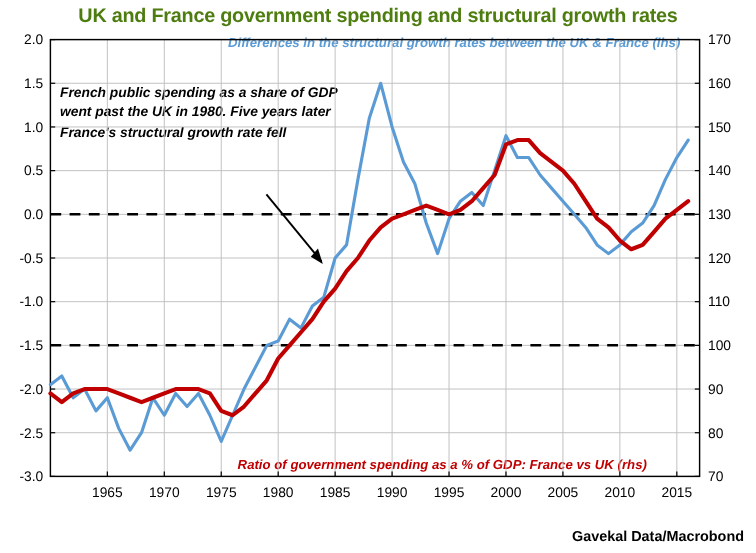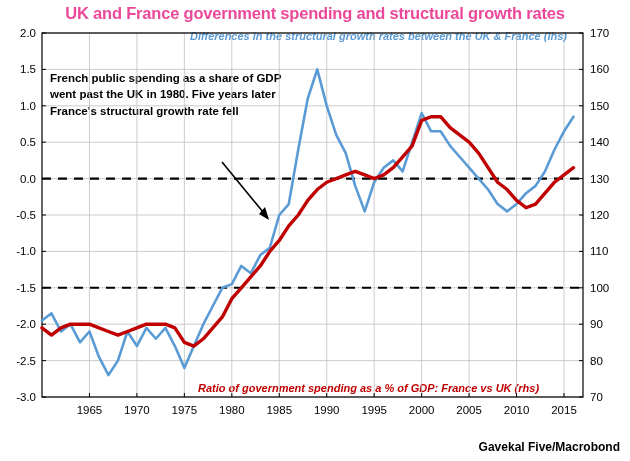--- a/index.html
+++ b/index.html
@@ -18,30 +18,31 @@
     background: #ffffff;
   }
   #chart-title {
     position: absolute;
     left: 0;
     top: 4px;
     width: 630px;
     text-align: center;
     font-size: 16.5px;
     font-weight: bold;
-    color: #ec4899;
+    color: #4d7c0f;
     letter-spacing: -0.2px;
   }
   #plot-svg {
     position: absolute;
     left: 0;
     top: 0;
   }
   .ann-box {
     position: absolute;
+    font-style: italic;
     font-weight: bold;
     font-size: 11.5px;
     color: #000000;
     line-height: 1.42;
   }
   #ann-blue {
     position: absolute;
     left: 190px;
     top: 30px;
     font-style: italic;
@@ -191,14 +192,14 @@
     <g id="series-group">
         <path d="M42.00,320.56 L51.49,313.28 L60.98,331.48 L70.47,324.20 L79.96,342.40 L89.46,331.48 L98.95,356.96 L108.44,375.16 L117.93,360.60 L127.42,331.48 L136.91,346.04 L146.40,327.84 L155.89,338.76 L165.39,327.84 L174.88,346.04 L184.37,367.88 L193.86,346.04 L203.35,324.20 L212.84,306.00 L222.33,287.80 L231.82,284.16 L241.32,265.96 L250.81,273.24 L260.30,255.04 L269.79,247.76 L279.28,215.00 L288.77,204.08 L298.26,149.48 L307.75,98.52 L317.25,69.40 L326.74,105.80 L336.23,134.92 L345.72,153.12 L355.21,185.88 L364.70,211.36 L374.19,182.24 L383.68,167.68 L393.18,160.40 L402.67,171.32 L412.16,142.20 L421.65,113.08 L431.14,131.28 L440.63,131.28 L450.12,145.84 L459.61,156.76 L469.11,167.68 L478.60,178.60 L488.09,189.52 L497.58,204.08 L507.07,211.36 L516.56,204.08 L526.05,193.16 L535.54,185.88 L545.04,171.32 L554.53,149.48 L564.02,131.28 L573.51,116.72" fill="none" stroke="#5b9bd5" stroke-width="2.6" stroke-linejoin="round" stroke-linecap="round"></path>
         <path d="M42.00,327.84 L51.49,335.12 L60.98,327.84 L70.47,324.20 L79.96,324.20 L89.46,324.20 L98.95,327.84 L108.44,331.48 L117.93,335.12 L127.42,331.48 L136.91,327.84 L146.40,324.20 L155.89,324.20 L165.39,324.20 L174.88,327.84 L184.37,342.40 L193.86,346.04 L203.35,338.76 L212.84,327.84 L222.33,316.92 L231.82,298.72 L241.32,287.80 L250.81,276.88 L260.30,265.96 L269.79,251.40 L279.28,240.48 L288.77,225.92 L298.26,215.00 L307.75,200.44 L317.25,189.52 L326.74,182.24 L336.23,178.60 L345.72,174.96 L355.21,171.32 L364.70,174.96 L374.19,178.60 L383.68,174.96 L393.18,167.68 L402.67,156.76 L412.16,145.84 L421.65,120.36 L431.14,116.72 L440.63,116.72 L450.12,127.64 L459.61,134.92 L469.11,142.20 L478.60,153.12 L488.09,167.68 L497.58,182.24 L507.07,189.52 L516.56,200.44 L526.05,207.72 L535.54,204.08 L545.04,193.16 L554.53,182.24 L564.02,174.96 L573.51,167.68" fill="none" stroke="#c00000" stroke-width="3.4" stroke-linejoin="round" stroke-linecap="round"></path>
       </g>
     <g id="arrow-group">
         <line x1="222" y1="162" x2="268" y2="218" stroke="#000" stroke-width="1.6"></line>
         <polygon points="269,220 259,214 265,207" fill="#000"></polygon>
       </g>
   </svg>
 
-  <div id="source">Gavekal Five/Macrobond</div>
+  <div id="source">Gavekal Data/Macrobond</div>
 </div>
 
 </body></html>

